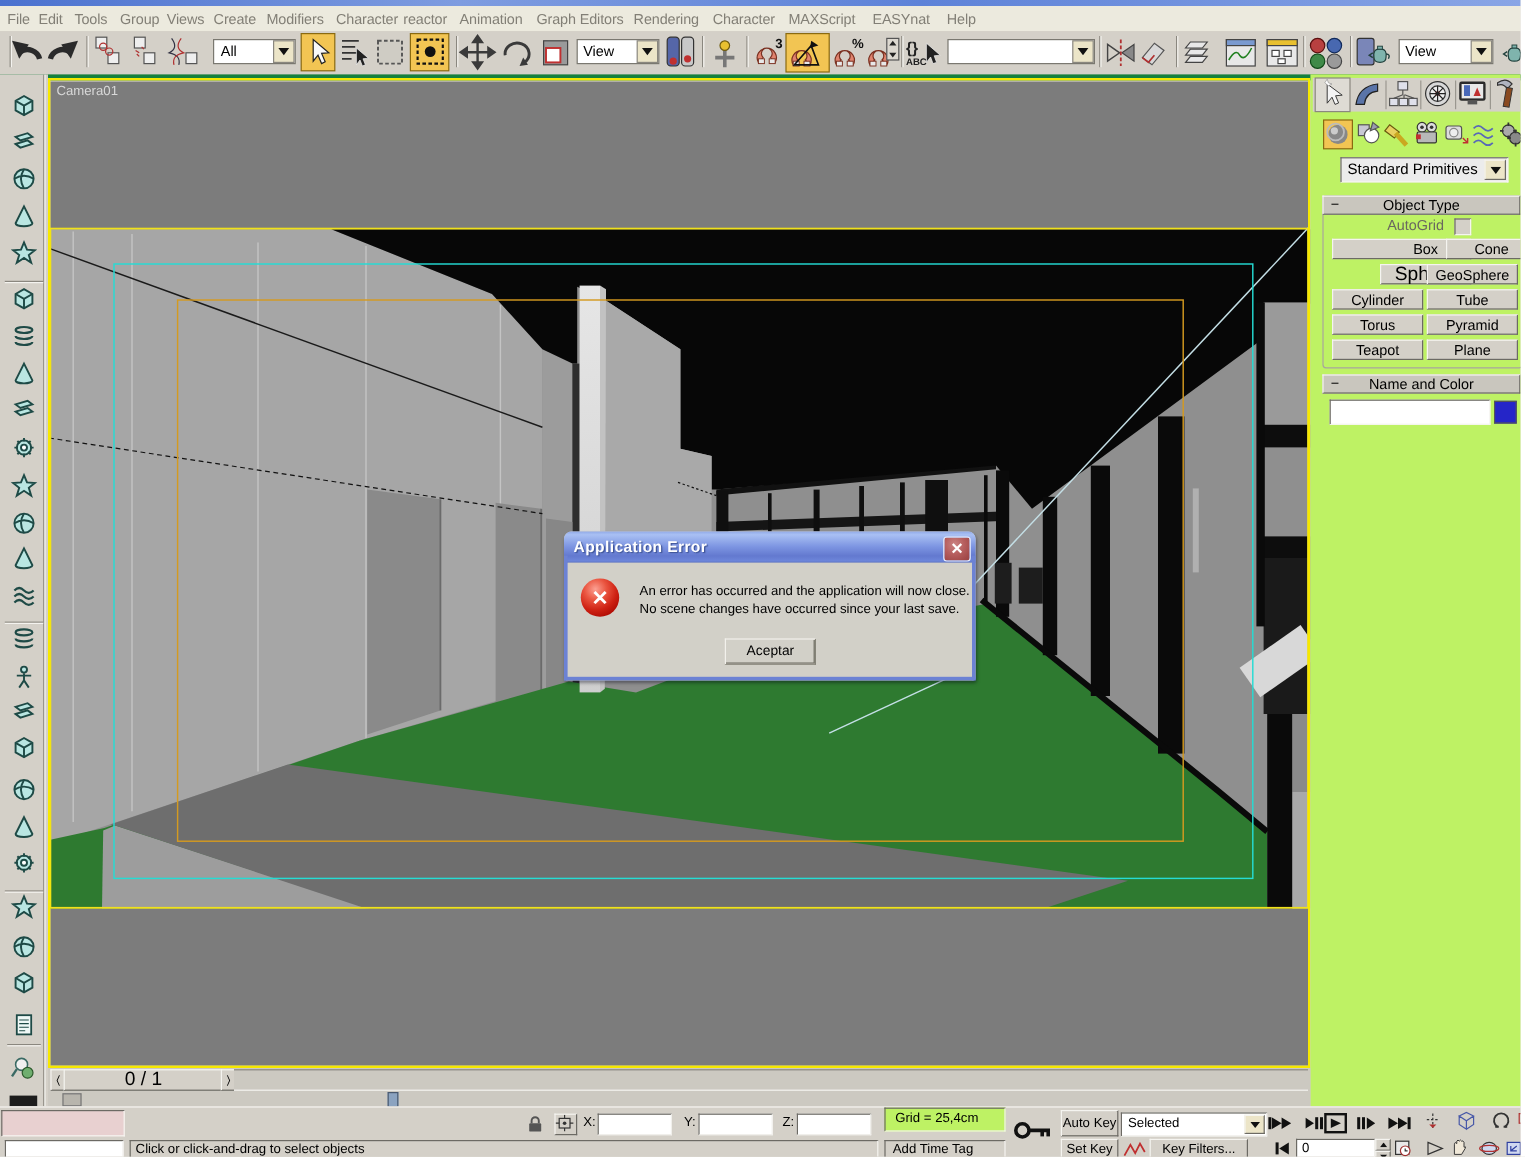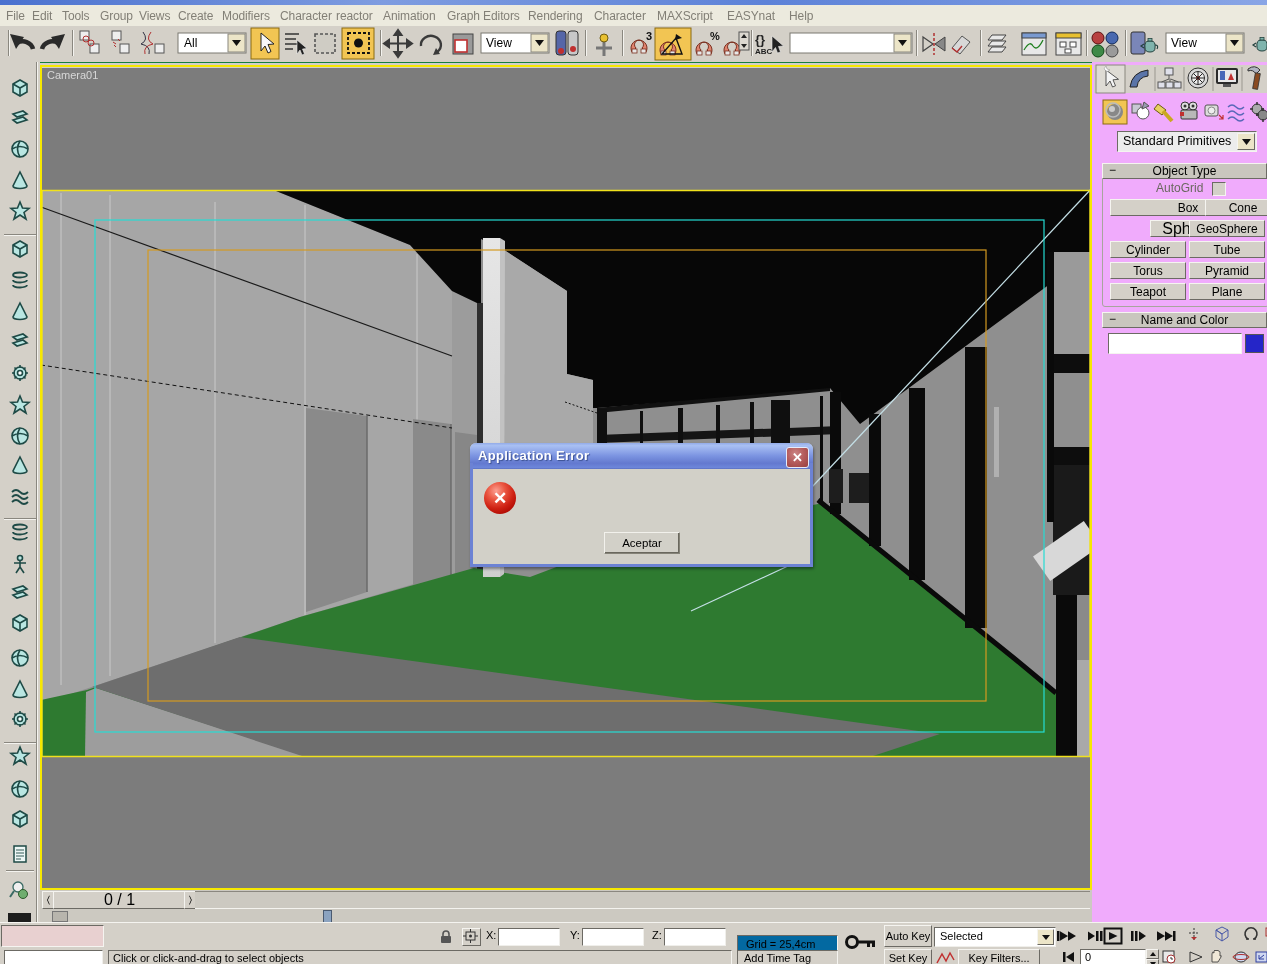--- a/index.html
+++ b/index.html
@@ -30,21 +30,21 @@
     <span class="abs" style="left:336px;top:4px;">reactor</span>
     <span class="abs" style="left:383px;top:4px;">Animation</span>
     <span class="abs" style="left:447px;top:4px;">Graph Editors</span>
     <span class="abs" style="left:528px;top:4px;">Rendering</span>
     <span class="abs" style="left:594px;top:4px;">Character</span>
     <span class="abs" style="left:657px;top:4px;">MAXScript</span>
     <span class="abs" style="left:727px;top:4px;">EASYnat</span>
     <span class="abs" style="left:789px;top:4px;">Help</span>
   </div>
 
-  <div id="toolbar" class="abs" style="left:0;top:26px;width:1278px;height:36px;background:#d4d0c8;border-bottom:1px solid #15803d;">
+  <div id="toolbar" class="abs" style="left:0;top:26px;width:1278px;height:36px;background:#d4d0c8;border-bottom:5px solid #15803d;">
     <svg class="abs" style="left:0;top:0;" width="1278" height="36" viewBox="0 0 1278 36">
       <defs>
         <g id="magnet">
           <path d="M3,16 A8,8 0 1 1 17,16 L13,12 A4.5,4.5 0 1 0 7,12 Z" fill="#e0836e" stroke="#7a3020" stroke-width="1"></path>
           <rect x="3" y="13" width="5" height="4" fill="#e8e8e8" stroke="#7a3020" stroke-width="0.8"></rect>
           <rect x="12" y="13" width="5" height="4" fill="#e8e8e8" stroke="#7a3020" stroke-width="0.8"></rect>
         </g>
         <g id="sep">
             <rect x="0" y="4" width="1" height="26" fill="#8a877f"></rect>
             <rect x="1" y="4" width="1" height="26" fill="#f4f3ef"></rect>
@@ -347,21 +347,21 @@
     <line x1="1052" y1="126" x2="772" y2="425" stroke="#c4dfe6" stroke-width="1.2"></line>
     <line x1="651" y1="549" x2="748" y2="504" stroke="#c4dfe6" stroke-width="1.2"></line>
     <line x1="525" y1="340" x2="557" y2="351" stroke="#111" stroke-width="1" stroke-dasharray="2,2"></line>
     <rect x="2" y="128.5" width="1048" height="566" fill="none" stroke="#f0e11c" stroke-width="1.5"></rect>
     <rect x="55" y="158" width="949" height="512" fill="none" stroke="#25dcd4" stroke-width="1.2"></rect>
     <rect x="108" y="188" width="838" height="451" fill="none" stroke="#d49a20" stroke-width="1.2"></rect>
     <rect x="1" y="4" width="1050" height="823" fill="none" stroke="#f6e800" stroke-width="2"></rect>
     <text x="7" y="17" font-size="11" fill="#d8d8d8" font-family="Liberation Sans, sans-serif">Camera01</text>
   </svg>
 
-  <div id="cmdpanel" class="abs" style="left:1092px;top:62px;width:186px;height:860px;background:#f0abfc;">
+  <div id="cmdpanel" class="abs" style="left:1092px;top:62px;width:186px;height:860px;background:#bef264;">
     <svg class="abs" style="left:0;top:0;" width="186" height="135" viewBox="0 0 186 135">
 
       <rect x="2" y="3" width="183" height="28" fill="#d4d0c8"></rect>
       <rect x="4" y="3" width="29" height="28" fill="#dedbd4" stroke="#8a877f"></rect>
       <g stroke="#9a978f" stroke-width="1">
         <line x1="63" y1="5" x2="63" y2="29"></line>
           <line x1="92" y1="5" x2="92" y2="29"></line>
         <line x1="121" y1="5" x2="121" y2="29"></line>
           <line x1="150" y1="5" x2="150" y2="29"></line>
           <line x1="179" y1="5" x2="179" y2="29"></line>
@@ -486,21 +486,21 @@
           <circle cx="7.5" cy="7" r="1.5" fill="#333"></circle>
           <path d="M7.5,0 v3 M7.5,11 v3 M0,7 h3 M12,7 h3" stroke="#333"></path>
         </svg>
     </div>
     <span class="abs t11" style="left:486px;top:6px;">X:</span>
     <div class="abs field" style="left:498px;top:5px;width:60px;height:16px;"></div>
     <span class="abs t11" style="left:570px;top:6px;">Y:</span>
     <div class="abs field" style="left:582px;top:5px;width:60px;height:16px;"></div>
     <span class="abs t11" style="left:652px;top:6px;">Z:</span>
     <div class="abs field" style="left:664px;top:5px;width:60px;height:16px;"></div>
-    <div class="abs sunken" style="left:737px;top:0;width:99px;height:18px;background:#0369a1;margin-top:12px;">
+    <div class="abs sunken" style="left:737px;top:0;width:99px;height:18px;background:#bef264;">
       <span class="abs t11" style="left:8px;top:2px;">Grid = 25,4cm</span>
     </div>
     <svg class="abs" style="left:845px;top:10px;" width="32" height="18" viewBox="0 0 32 18">
       <circle cx="7" cy="9" r="5.5" fill="none" stroke="#111" stroke-width="3"></circle>
       <line x1="12" y1="9" x2="30" y2="9" stroke="#111" stroke-width="3"></line>
       <rect x="22" y="9" width="3" height="5" fill="#111"></rect>
         <rect x="27" y="9" width="3" height="5" fill="#111"></rect>
     </svg>
     <div class="abs raised btn t11" style="left:884px;top:2px;width:46px;height:20px;">Auto Key</div>
     <div class="abs raised btn t11" style="left:884px;top:26px;width:46px;height:16px;">Set Key</div>
@@ -585,19 +585,20 @@
     <div class="abs" style="left:0;top:0;width:343px;height:26px;border-radius:6px 6px 0 0;background:linear-gradient(180deg,#93abe8 0%,#a9c0f3 10%,#7d95e2 48%,#6379cf 78%,#6d86da 94%,#5a6fc0 100%);">
       <span style="position:absolute;left:8px;top:5px;font-size:13px;font-weight:bold;color:#fff;text-shadow:1px 1px 1px #3a4f90;letter-spacing:.3px;">Application Error</span>
       <div class="abs" style="right:4px;top:4px;width:21px;height:19px;border:1px solid #e6ebfa;border-radius:3px;background:radial-gradient(circle at 40% 30%,#cb8484 0%,#b65e5e 45%,#a34a4a 80%,#974444 100%);display:flex;align-items:center;justify-content:center;">
         <span style="color:#fff;font-size:13px;font-weight:bold;line-height:1;margin-top:-1px;">✕</span>
       </div>
     </div>
     <div class="abs" style="left:0;top:26px;width:337px;height:94px;margin-left:3px;background:#d2d0c8;border-left:0;">
       <div class="abs" style="left:11px;top:13px;width:32px;height:32px;border-radius:50%;background:radial-gradient(circle at 38% 28%,#fca193 0%,#ea5540 30%,#ce2113 58%,#a80600 85%,#930000 100%);display:flex;align-items:center;justify-content:center;">
         <span style="color:#fff;font-size:17px;font-weight:bold;line-height:1;">✕</span>
       </div>
+      <div class="abs" style="left:60px;top:17px;font-size:11px;color:#000;line-height:14.5px;white-space:nowrap;">An error has occurred and the application will now close.<br>No scene changes have occurred since your last save.</div>
       <div class="abs btn" style="left:131px;top:63px;width:74px;height:20px;background:#d2d0c8;border:1px solid #858378;border-top-color:#f2f1ec;border-left-color:#f2f1ec;box-shadow:inset -1px -1px 0 #6a685e;font-size:11.5px;">Aceptar</div>
     </div>
     <div class="abs" style="left:0;top:20px;width:3px;height:104px;background:#6c82d4;"></div>
     <div class="abs" style="right:0;top:20px;width:3px;height:104px;background:#6c82d4;"></div>
     <div class="abs" style="left:0;bottom:0;width:343px;height:3px;background:#6c82d4;"></div>
   </div>
 </div>
 
 </body></html>

